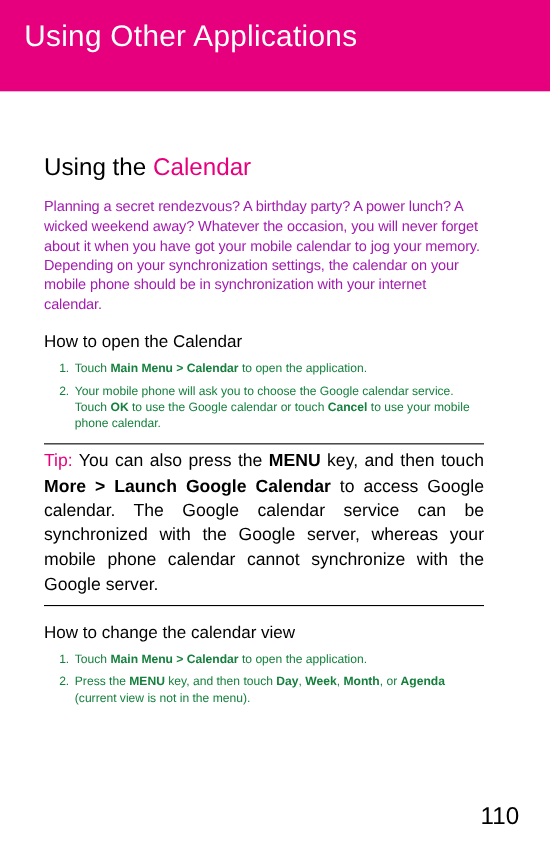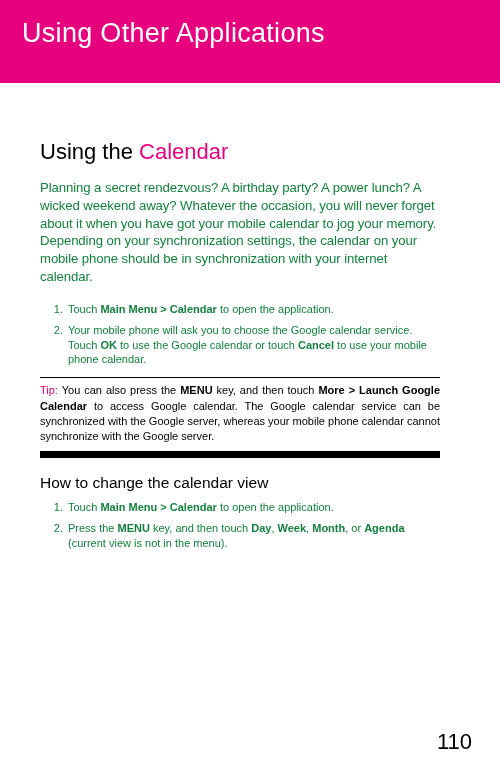--- a/index.html
+++ b/index.html
@@ -17,21 +17,21 @@
   .section-title {
     font-size: 22px;
     font-weight: 400;
     color: #e6007e;
     margin-bottom: 14px;
   }
   .section-title .black { color: #000; font-weight: 400; }
   .intro {
     font-size: 13.2px;
     line-height: 1.35;
-    color: #15803d;
+    color: #a21caf;
     margin-bottom: 16px;
     letter-spacing: -0.1px;
   }
   .subhead {
     font-size: 15.5px;
     font-weight: 400;
     color: #000;
     margin-bottom: 8px;
     margin-top: 4px;
   }
@@ -43,24 +43,24 @@
   ol li {
     font-size: 11px;
     line-height: 1.35;
     color: #15803d;
     margin-bottom: 6px;
     padding-left: 2px;
   }
   .b { font-weight: 700; }
   .tip-block {
     border-top: 1px solid #000;
-    border-bottom: 7px solid #000000;
+    border-bottom: 1px solid #000000;
     padding: 5px 0 6px 0;
     margin: 6px 0 16px 0;
-    font-size: 11px;
+    font-size: 16px;
     line-height: 1.4;
     color: #000;
     text-align: justify;
   }
   .tip-label { color: #e6007e; font-weight: 400; }
   .page-num {
     position: absolute;
     right: 28px;
     bottom: 14px;
     font-size: 22px;
@@ -77,20 +77,21 @@
 </div>
 
 <div class="content">
 
   <div class="section-title">
     <span class="black">Using the </span><span>Calendar</span>
   </div>
 
   <p class="intro">Planning a secret rendezvous? A birthday party? A power lunch? A wicked weekend away? Whatever the occasion, you will never forget about it when you have got your mobile calendar to jog your memory. Depending on your synchronization settings, the calendar on your mobile phone should be in synchronization with your internet calendar.</p>
 
+  <div class="subhead">How to open the Calendar</div>
 
   <ol>
     <li>
       <span>Touch </span><span class="b">Main Menu &gt; Calendar</span><span> to open the application.</span>
     </li>
     <li>
       <span>Your mobile phone will ask you to choose the Google calendar service. Touch </span><span class="b">OK</span><span> to use the Google calendar or touch </span><span class="b">Cancel</span><span> to use your mobile phone calendar.</span>
     </li>
   </ol>
 

